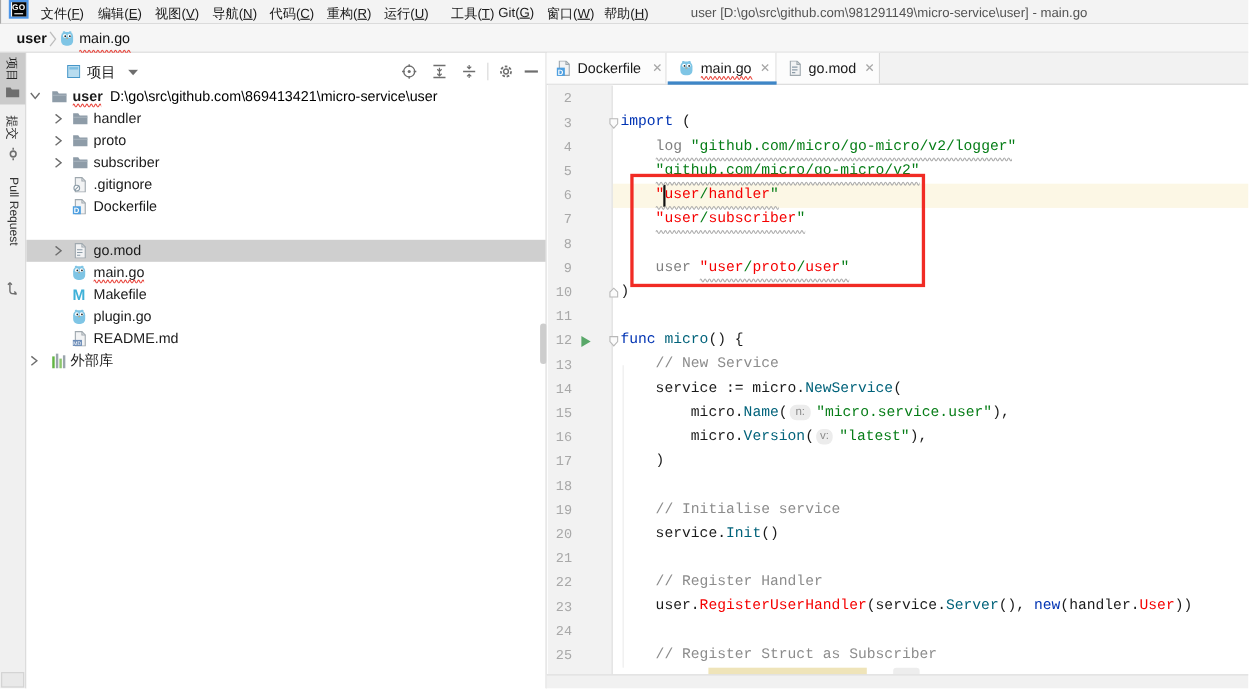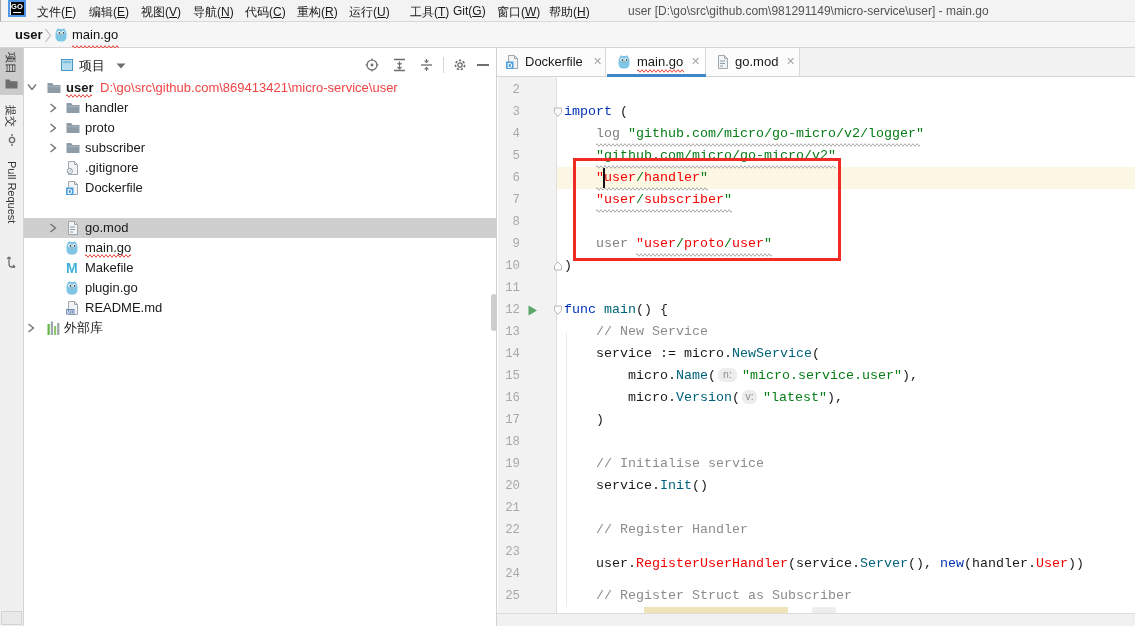--- a/index.html
+++ b/index.html
@@ -114,21 +114,21 @@
         <path d="M1 1.5 L5 6.5 L9 1.5" fill="none" stroke="#6E6E6E" stroke-width="1.3"></path>
       </svg>
       <svg class="abs" style="left:23px;top:4px" width="14" height="12" viewBox="0 0 14 12">
         <path d="M0.5 1 h4.6 l1.4 2 H13.5 v8 H0.5z" fill="#8E9CA8"></path>
         <path d="M0.5 4.6 H13.5" stroke="#AEB9C2" stroke-width="0.8"></path>
       </svg>
       <span class="abs" style="left:42px;top:0;font-weight:bold">user</span>
       <svg class="sqg" id="sq_tu" width="26" height="5" style="position:absolute;left:42px;top:15px" viewBox="0 0 26 5">
         <path d="M0 3 q1 -2.6 2 0 q1 2.6 2 0 q1 -2.6 2 0 q1 2.6 2 0 q1 -2.6 2 0 q1 2.6 2 0 q1 -2.6 2 0 q1 2.6 2 0 q1 -2.6 2 0 q1 2.6 2 0 q1 -2.6 2 0 q1 2.6 2 0 q1 -2.6 2 0 q1 2.6 2 0" fill="none" stroke="#E8453C" stroke-width="1"></path>
       </svg>
-      <span class="abs" style="left:76px;top:0;color:#ef4444">D:\go\src\github.com\869413421\micro-service\user</span>
+      <span class="abs" style="left:76px;top:0;color:#000000">D:\go\src\github.com\869413421\micro-service\user</span>
     </div>
     <div class="trow" style="top:50px">
       <svg class="abs" style="left:25px;top:5px" width="8" height="10" viewBox="0 0 8 10">
         <path d="M1.5 1 L6.5 5 L1.5 9" fill="none" stroke="#6E6E6E" stroke-width="1.3"></path>
       </svg>
       <svg class="abs" style="left:42px;top:4px" width="14" height="12" viewBox="0 0 14 12">
         <path d="M0.5 1 h4.6 l1.4 2 H13.5 v8 H0.5z" fill="#8E9CA8"></path>
         <path d="M0.5 4.6 H13.5" stroke="#AEB9C2" stroke-width="0.8"></path>
       </svg>
       <span class="abs" style="left:61px;top:0">handler</span>
@@ -318,30 +318,30 @@
     <svg class="abs" style="left:30px;top:257px" width="11" height="11" viewBox="0 0 11 11">
       <path d="M1.5 0.5 L10 5.5 L1.5 10.5 z" fill="#59A869"></path>
     </svg>
     <div class="cl" style="top:53px"><span class="kw">import</span> (</div>
     <div class="cl" style="top:75px">    <span class="gr">log</span> <span class="str">"github.com/micro/go-micro/v2/logger"</span></div>
     <div class="cl" style="top:97px">    <span class="str">"github.com/micro/go-micro/v2"</span></div>
     <div class="cl" style="top:119px">    <span class="err">"user</span><span class="str">/</span><span class="err">handler</span><span class="str">"</span></div>
     <div class="cl" style="top:141px">    <span class="err">"user</span><span class="str">/</span><span class="err">subscriber</span><span class="str">"</span></div>
     <div class="cl" style="top:185px">    <span class="gr">user</span> <span class="err">"user</span><span class="str">/</span><span class="err">proto</span><span class="str">/</span><span class="err">user</span><span class="str">"</span></div>
     <div class="cl" style="top:207px">)</div>
-    <div class="cl" style="top:251px"><span class="kw">func</span> <span class="fn">main</span>() {</div>
+    <div class="cl" style="top:251px"><span class="kw">func</span> <span class="fn">micro</span>() {</div>
     <div class="cl" style="top:273px">    <span class="cmt">// New Service</span></div>
     <div class="cl" style="top:295px">    service := micro.<span class="fn">NewService</span>(</div>
     <div class="cl" style="top:317px">        micro.<span class="fn">Name</span>(<span class="hint" style="width:19px;margin-left:2px;margin-right:5px">n:</span><span class="str">"micro.service.user"</span>),</div>
     <div class="cl" style="top:339px">        micro.<span class="fn">Version</span>(<span class="hint" style="width:15px;margin-left:2px;margin-right:6px">v:</span><span class="str">"latest"</span>),</div>
     <div class="cl" style="top:361px">    )</div>
     <div class="cl" style="top:405px">    <span class="cmt">// Initialise service</span></div>
     <div class="cl" style="top:427px">    service.<span class="fn">Init</span>()</div>
     <div class="cl" style="top:471px">    <span class="cmt">// Register Handler</span></div>
-    <div class="cl" style="top:505px">    user.<span class="err">RegisterUserHandler</span>(service.<span class="fn">Server</span>(), <span class="kw">new</span>(handler.<span class="err">User</span>))</div>
+    <div class="cl" style="top:493px">    user.<span class="err">RegisterUserHandler</span>(service.<span class="fn">Server</span>(), <span class="kw">new</span>(handler.<span class="err">User</span>))</div>
     <div class="cl" style="top:537px">    <span class="cmt">// Register Struct as Subscriber</span></div>
     <div class="abs" style="left:147px;top:559px;width:144px;height:7px;background:#EFE4B9"></div>
     <div class="abs" style="left:315px;top:559px;width:24px;height:6px;background:#EDEDED;border-radius:3px 3px 0 0"></div>
     <div class="abs" style="left:105.5px;top:120px;width:2px;height:20px;background:#111"></div>
     <svg class="sqg" id="sq4" width="324" height="5" style="position:absolute;left:99.0px;top:93.5px" viewBox="0 0 324 5">
       <path d="M0 3 q1 -2.6 2 0 q1 2.6 2 0 q1 -2.6 2 0 q1 2.6 2 0 q1 -2.6 2 0 q1 2.6 2 0 q1 -2.6 2 0 q1 2.6 2 0 q1 -2.6 2 0 q1 2.6 2 0 q1 -2.6 2 0 q1 2.6 2 0 q1 -2.6 2 0 q1 2.6 2 0 q1 -2.6 2 0 q1 2.6 2 0 q1 -2.6 2 0 q1 2.6 2 0 q1 -2.6 2 0 q1 2.6 2 0 q1 -2.6 2 0 q1 2.6 2 0 q1 -2.6 2 0 q1 2.6 2 0 q1 -2.6 2 0 q1 2.6 2 0 q1 -2.6 2 0 q1 2.6 2 0 q1 -2.6 2 0 q1 2.6 2 0 q1 -2.6 2 0 q1 2.6 2 0 q1 -2.6 2 0 q1 2.6 2 0 q1 -2.6 2 0 q1 2.6 2 0 q1 -2.6 2 0 q1 2.6 2 0 q1 -2.6 2 0 q1 2.6 2 0 q1 -2.6 2 0 q1 2.6 2 0 q1 -2.6 2 0 q1 2.6 2 0 q1 -2.6 2 0 q1 2.6 2 0 q1 -2.6 2 0 q1 2.6 2 0 q1 -2.6 2 0 q1 2.6 2 0 q1 -2.6 2 0 q1 2.6 2 0 q1 -2.6 2 0 q1 2.6 2 0 q1 -2.6 2 0 q1 2.6 2 0 q1 -2.6 2 0 q1 2.6 2 0 q1 -2.6 2 0 q1 2.6 2 0 q1 -2.6 2 0 q1 2.6 2 0 q1 -2.6 2 0 q1 2.6 2 0 q1 -2.6 2 0 q1 2.6 2 0 q1 -2.6 2 0 q1 2.6 2 0 q1 -2.6 2 0 q1 2.6 2 0 q1 -2.6 2 0 q1 2.6 2 0 q1 -2.6 2 0 q1 2.6 2 0 q1 -2.6 2 0 q1 2.6 2 0 q1 -2.6 2 0 q1 2.6 2 0 q1 -2.6 2 0 q1 2.6 2 0 q1 -2.6 2 0 q1 2.6 2 0 q1 -2.6 2 0 q1 2.6 2 0 q1 -2.6 2 0 q1 2.6 2 0 q1 -2.6 2 0 q1 2.6 2 0 q1 -2.6 2 0 q1 2.6 2 0 q1 -2.6 2 0 q1 2.6 2 0 q1 -2.6 2 0 q1 2.6 2 0 q1 -2.6 2 0 q1 2.6 2 0 q1 -2.6 2 0 q1 2.6 2 0 q1 -2.6 2 0 q1 2.6 2 0 q1 -2.6 2 0 q1 2.6 2 0 q1 -2.6 2 0 q1 2.6 2 0 q1 -2.6 2 0 q1 2.6 2 0 q1 -2.6 2 0 q1 2.6 2 0 q1 -2.6 2 0 q1 2.6 2 0 q1 -2.6 2 0 q1 2.6 2 0 q1 -2.6 2 0 q1 2.6 2 0 q1 -2.6 2 0 q1 2.6 2 0 q1 -2.6 2 0 q1 2.6 2 0 q1 -2.6 2 0 q1 2.6 2 0 q1 -2.6 2 0 q1 2.6 2 0 q1 -2.6 2 0 q1 2.6 2 0 q1 -2.6 2 0 q1 2.6 2 0 q1 -2.6 2 0 q1 2.6 2 0 q1 -2.6 2 0 q1 2.6 2 0 q1 -2.6 2 0 q1 2.6 2 0 q1 -2.6 2 0 q1 2.6 2 0 q1 -2.6 2 0 q1 2.6 2 0 q1 -2.6 2 0 q1 2.6 2 0 q1 -2.6 2 0 q1 2.6 2 0 q1 -2.6 2 0 q1 2.6 2 0 q1 -2.6 2 0 q1 2.6 2 0 q1 -2.6 2 0 q1 2.6 2 0 q1 -2.6 2 0 q1 2.6 2 0 q1 -2.6 2 0 q1 2.6 2 0 q1 -2.6 2 0 q1 2.6 2 0 q1 -2.6 2 0 q1 2.6 2 0 q1 -2.6 2 0 q1 2.6 2 0 q1 -2.6 2 0 q1 2.6 2 0 q1 -2.6 2 0 q1 2.6 2 0 q1 -2.6 2 0 q1 2.6 2 0 q1 -2.6 2 0 q1 2.6 2 0" fill="none" stroke="#ABABAB" stroke-width="1"></path>
     </svg>
     <svg class="sqg" id="sq5" width="240" height="5" style="position:absolute;left:99.0px;top:115.5px" viewBox="0 0 240 5">
       <path d="M0 3 q1 -2.6 2 0 q1 2.6 2 0 q1 -2.6 2 0 q1 2.6 2 0 q1 -2.6 2 0 q1 2.6 2 0 q1 -2.6 2 0 q1 2.6 2 0 q1 -2.6 2 0 q1 2.6 2 0 q1 -2.6 2 0 q1 2.6 2 0 q1 -2.6 2 0 q1 2.6 2 0 q1 -2.6 2 0 q1 2.6 2 0 q1 -2.6 2 0 q1 2.6 2 0 q1 -2.6 2 0 q1 2.6 2 0 q1 -2.6 2 0 q1 2.6 2 0 q1 -2.6 2 0 q1 2.6 2 0 q1 -2.6 2 0 q1 2.6 2 0 q1 -2.6 2 0 q1 2.6 2 0 q1 -2.6 2 0 q1 2.6 2 0 q1 -2.6 2 0 q1 2.6 2 0 q1 -2.6 2 0 q1 2.6 2 0 q1 -2.6 2 0 q1 2.6 2 0 q1 -2.6 2 0 q1 2.6 2 0 q1 -2.6 2 0 q1 2.6 2 0 q1 -2.6 2 0 q1 2.6 2 0 q1 -2.6 2 0 q1 2.6 2 0 q1 -2.6 2 0 q1 2.6 2 0 q1 -2.6 2 0 q1 2.6 2 0 q1 -2.6 2 0 q1 2.6 2 0 q1 -2.6 2 0 q1 2.6 2 0 q1 -2.6 2 0 q1 2.6 2 0 q1 -2.6 2 0 q1 2.6 2 0 q1 -2.6 2 0 q1 2.6 2 0 q1 -2.6 2 0 q1 2.6 2 0 q1 -2.6 2 0 q1 2.6 2 0 q1 -2.6 2 0 q1 2.6 2 0 q1 -2.6 2 0 q1 2.6 2 0 q1 -2.6 2 0 q1 2.6 2 0 q1 -2.6 2 0 q1 2.6 2 0 q1 -2.6 2 0 q1 2.6 2 0 q1 -2.6 2 0 q1 2.6 2 0 q1 -2.6 2 0 q1 2.6 2 0 q1 -2.6 2 0 q1 2.6 2 0 q1 -2.6 2 0 q1 2.6 2 0 q1 -2.6 2 0 q1 2.6 2 0 q1 -2.6 2 0 q1 2.6 2 0 q1 -2.6 2 0 q1 2.6 2 0 q1 -2.6 2 0 q1 2.6 2 0 q1 -2.6 2 0 q1 2.6 2 0 q1 -2.6 2 0 q1 2.6 2 0 q1 -2.6 2 0 q1 2.6 2 0 q1 -2.6 2 0 q1 2.6 2 0 q1 -2.6 2 0 q1 2.6 2 0 q1 -2.6 2 0 q1 2.6 2 0 q1 -2.6 2 0 q1 2.6 2 0 q1 -2.6 2 0 q1 2.6 2 0 q1 -2.6 2 0 q1 2.6 2 0 q1 -2.6 2 0 q1 2.6 2 0 q1 -2.6 2 0 q1 2.6 2 0 q1 -2.6 2 0 q1 2.6 2 0 q1 -2.6 2 0 q1 2.6 2 0 q1 -2.6 2 0 q1 2.6 2 0 q1 -2.6 2 0 q1 2.6 2 0 q1 -2.6 2 0 q1 2.6 2 0 q1 -2.6 2 0 q1 2.6 2 0" fill="none" stroke="#ABABAB" stroke-width="1"></path>
     </svg>

